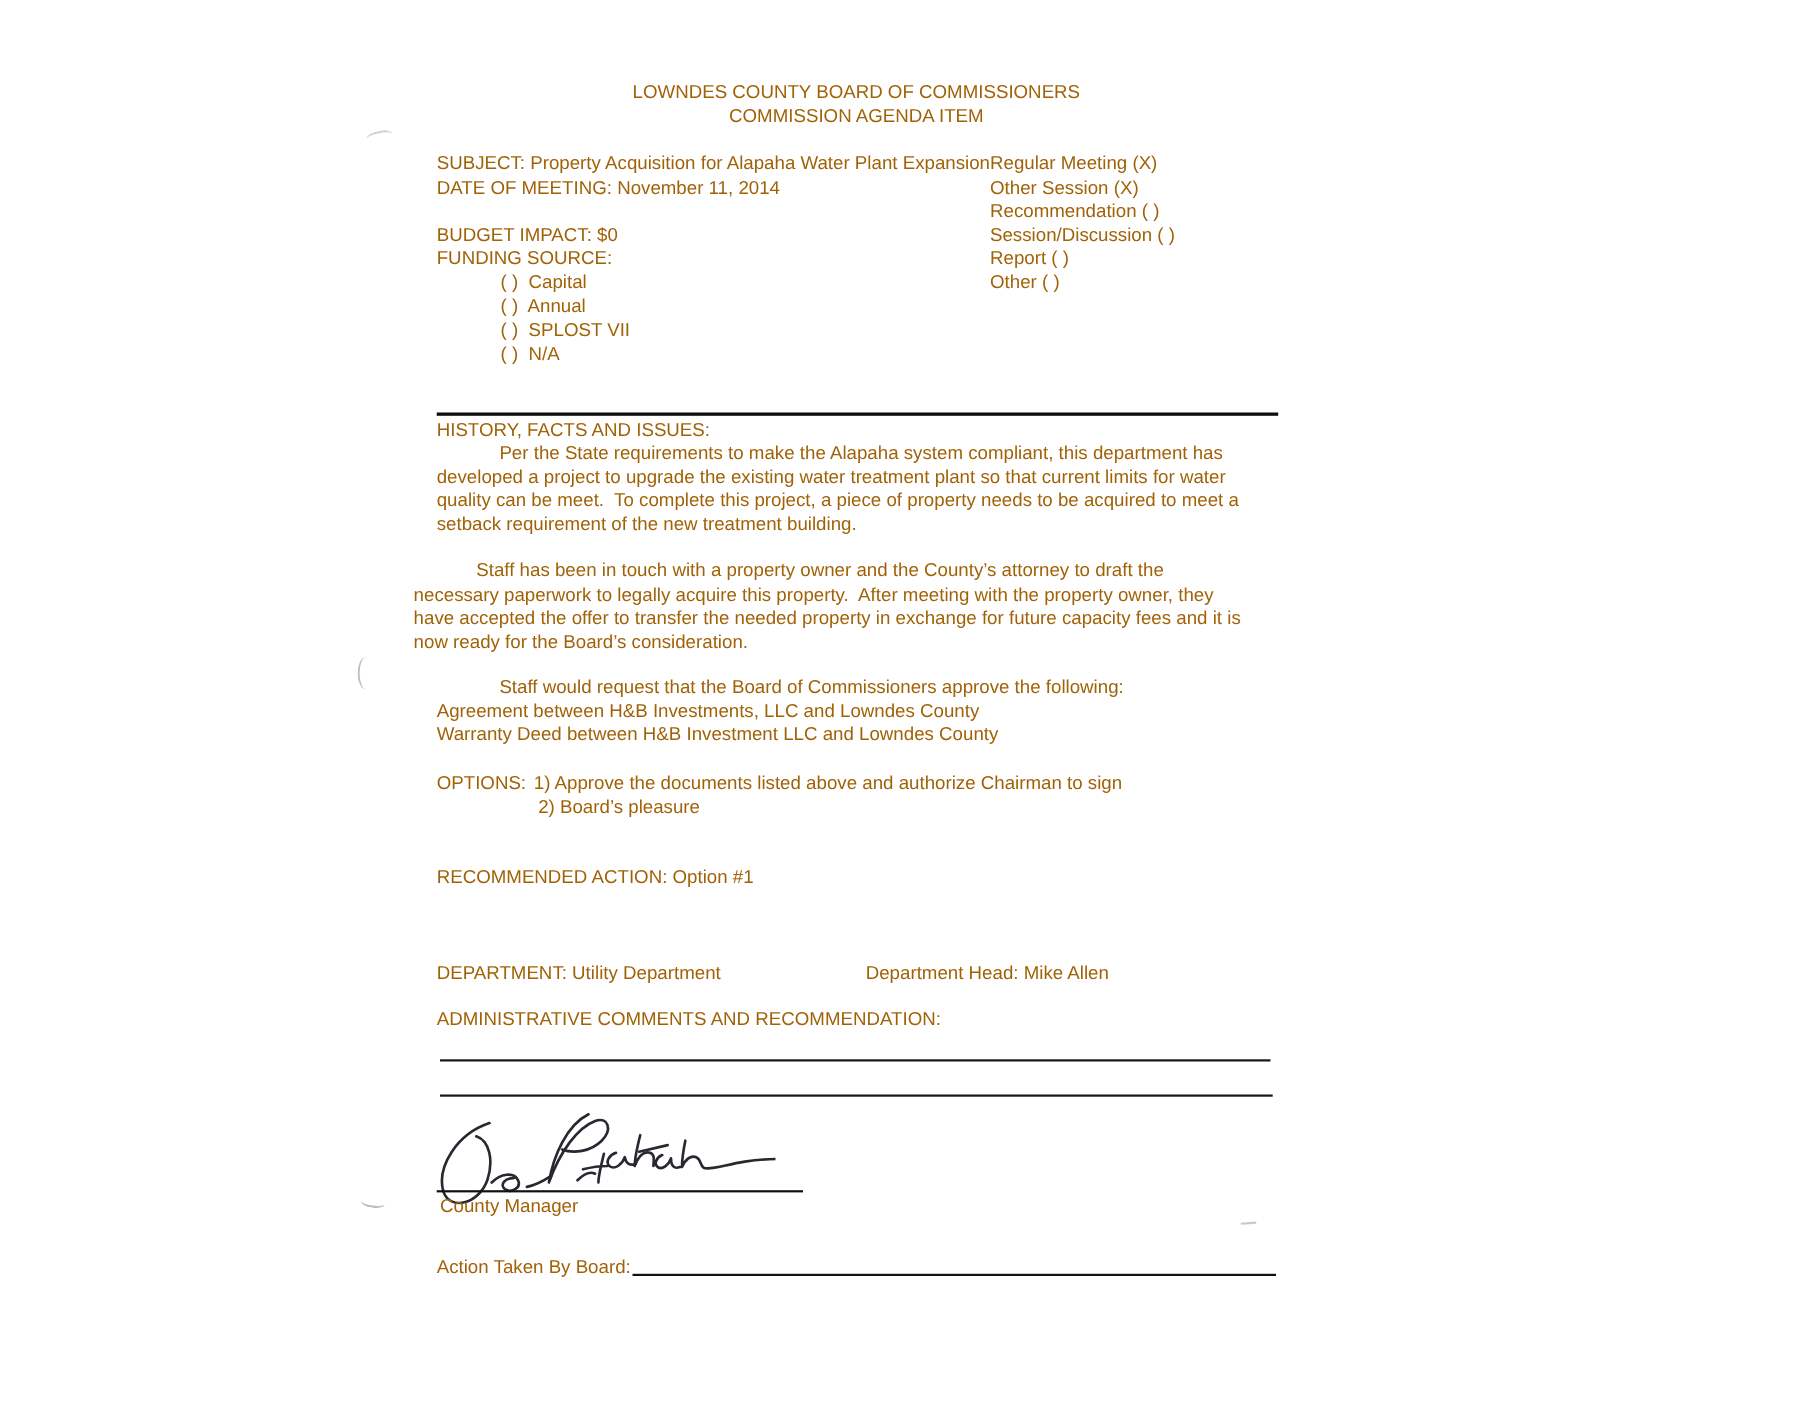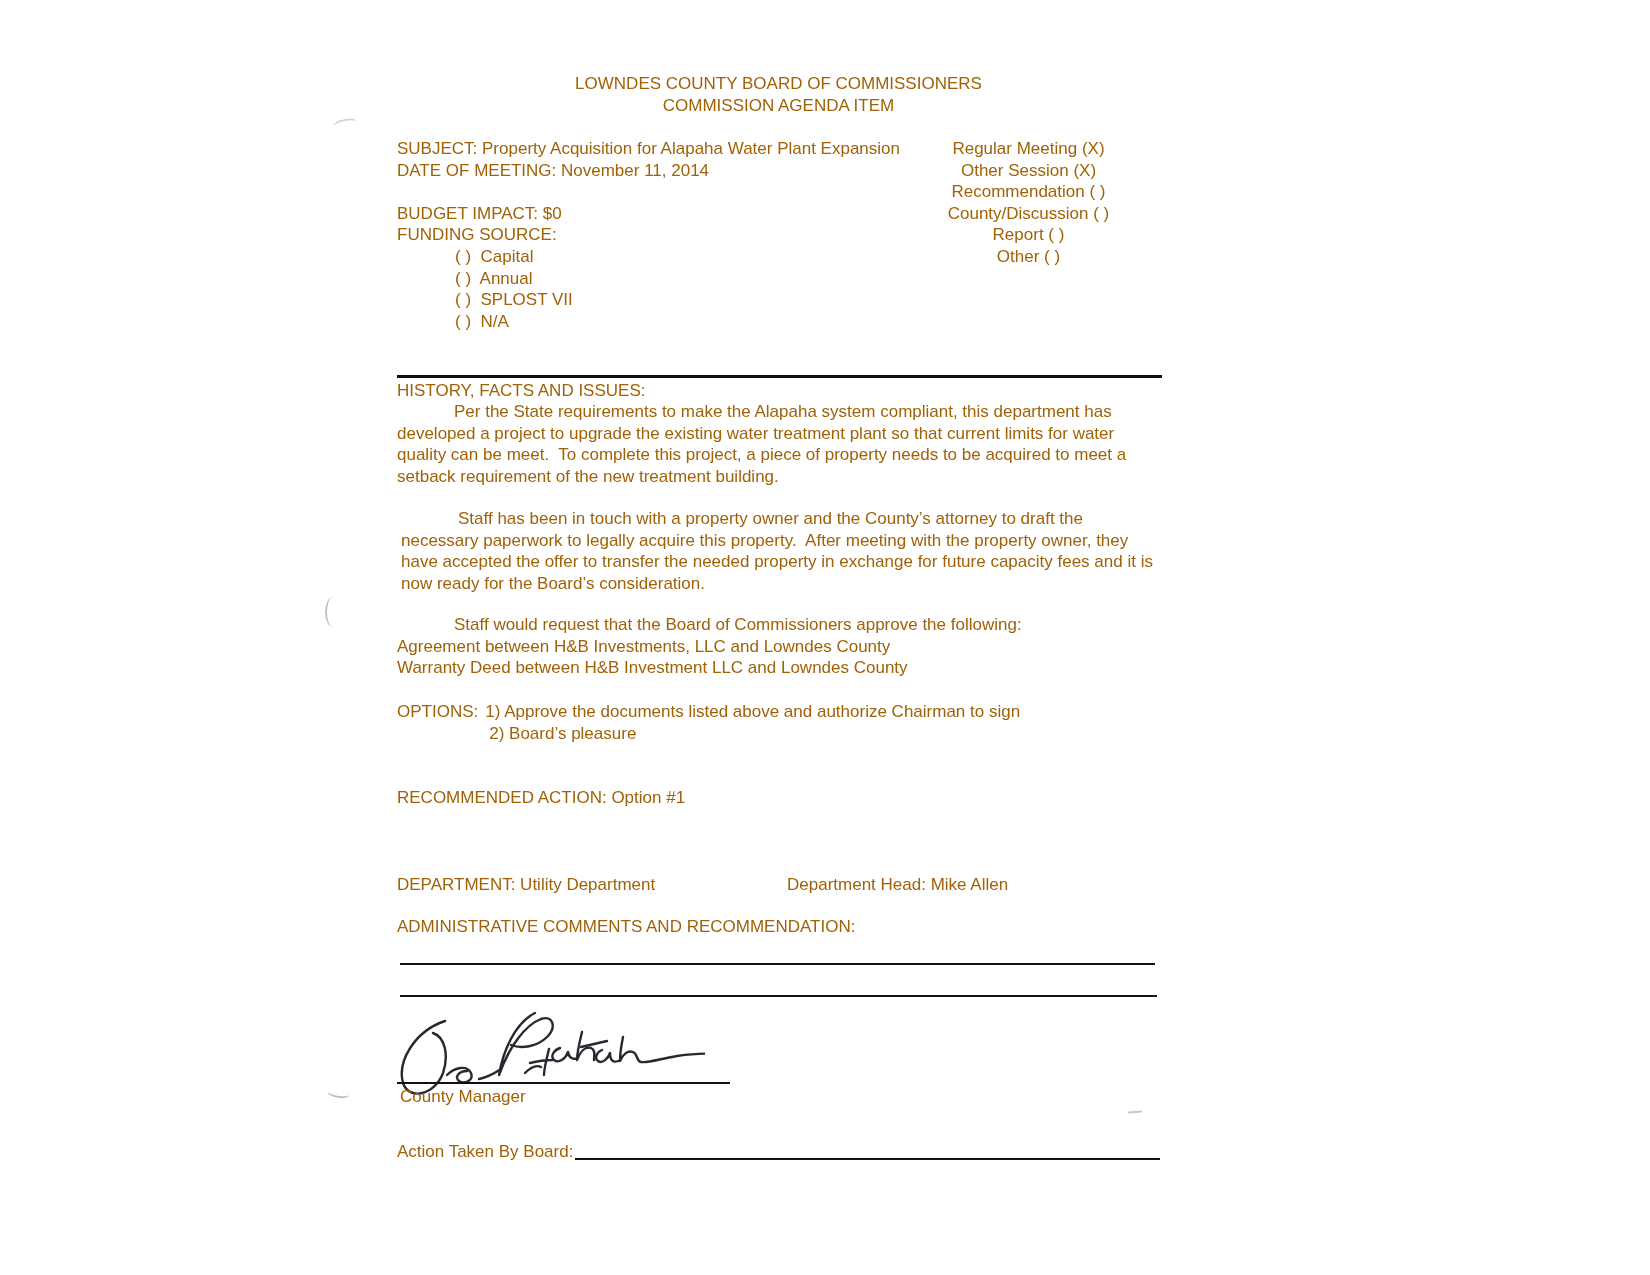--- a/index.html
+++ b/index.html
@@ -12,28 +12,28 @@
     font-size:17px;
     color:#a16207;
     overflow:hidden;
   }
   .abs { position:absolute; }
   .line { line-height:21.6px; white-space:pre; }
   .para { line-height:21.6px; white-space:pre-wrap; }
   .indent { text-indent:57px; }
   .title-block { left:397px; top:73px; width:763px; text-align:center; line-height:22px; }
   .hdr-left  { left:397px; top:138px; width:480px; }
-  .hdr-right { left:900px; top:138px; width:257px; text-align:center; }
+  .hdr-right { left:900px; top:138px; width:257px; text-align:left; }
   .fund-opt { padding-left:58px; }
   .blank-line { line-height:21.6px; }
   .county-action { left:397px; top:353px; width:766px; }
   .thick-rule { left:397px; top:375px; width:765px; height:3px; background:#0f0f0f; }
   .history-head { left:397px; top:380px; width:763px; }
   .p1 { left:397px; top:401px; width:762px; }
-  .p2 { left:401px; top:508px; width:763px; }
+  .p2 { left:376px; top:508px; width:763px; }
   .p3 { left:397px; top:614px; width:763px; }
   .options-row { left:397px; top:701px; width:763px; display:flex; }
   .options-label { white-space:pre; line-height:21.6px; margin-right:7px; }
   .options-list .opt2 { padding-left:4px; }
   .recommended { left:397px; top:787px; width:763px; }
   .dept-row { left:397px; top:874px; width:763px; }
   .dept-head { position:absolute; left:390px; top:0; white-space:pre; }
   .admin { left:397px; top:916px; width:763px; }
   .rule1 { left:400px; top:963px; width:755px; height:0; border-top:2px solid #161616; }
   .rule2 { left:400px; top:995px; width:757px; height:0; border-top:2px solid #161616; }
@@ -69,21 +69,21 @@
     <div class="line fund-opt">( )  Capital</div>
     <div class="line fund-opt">( )  Annual</div>
     <div class="line fund-opt">( )  SPLOST VII</div>
     <div class="line fund-opt">( )  N/A</div>
   </div>
 
   <div class="abs hdr-right">
     <div class="line">Regular Meeting (X)</div>
     <div class="line">Other Session (X)</div>
     <div class="line">Recommendation ( )</div>
-    <div class="line">County/Discussion ( )</div>
+    <div class="line">Session/Discussion ( )</div>
     <div class="line">Report ( )</div>
     <div class="line">Other ( )</div>
   </div>
 
   <div class="abs thick-rule"></div>
 
   <div class="abs history-head line">HISTORY, FACTS AND ISSUES:</div>
   <div class="abs p1 para indent">Per the State requirements to make the Alapaha system compliant, this department has developed a project to upgrade the existing water treatment plant so that current limits for water quality can be meet.  To complete this project, a piece of property needs to be acquired to meet a setback requirement of the new treatment building.</div>
   <div class="abs p2 para indent">Staff has been in touch with a property owner and the County’s attorney to draft the necessary paperwork to legally acquire this property.  After meeting with the property owner, they have accepted the offer to transfer the needed property in exchange for future capacity fees and it is now ready for the Board’s consideration.</div>
 

